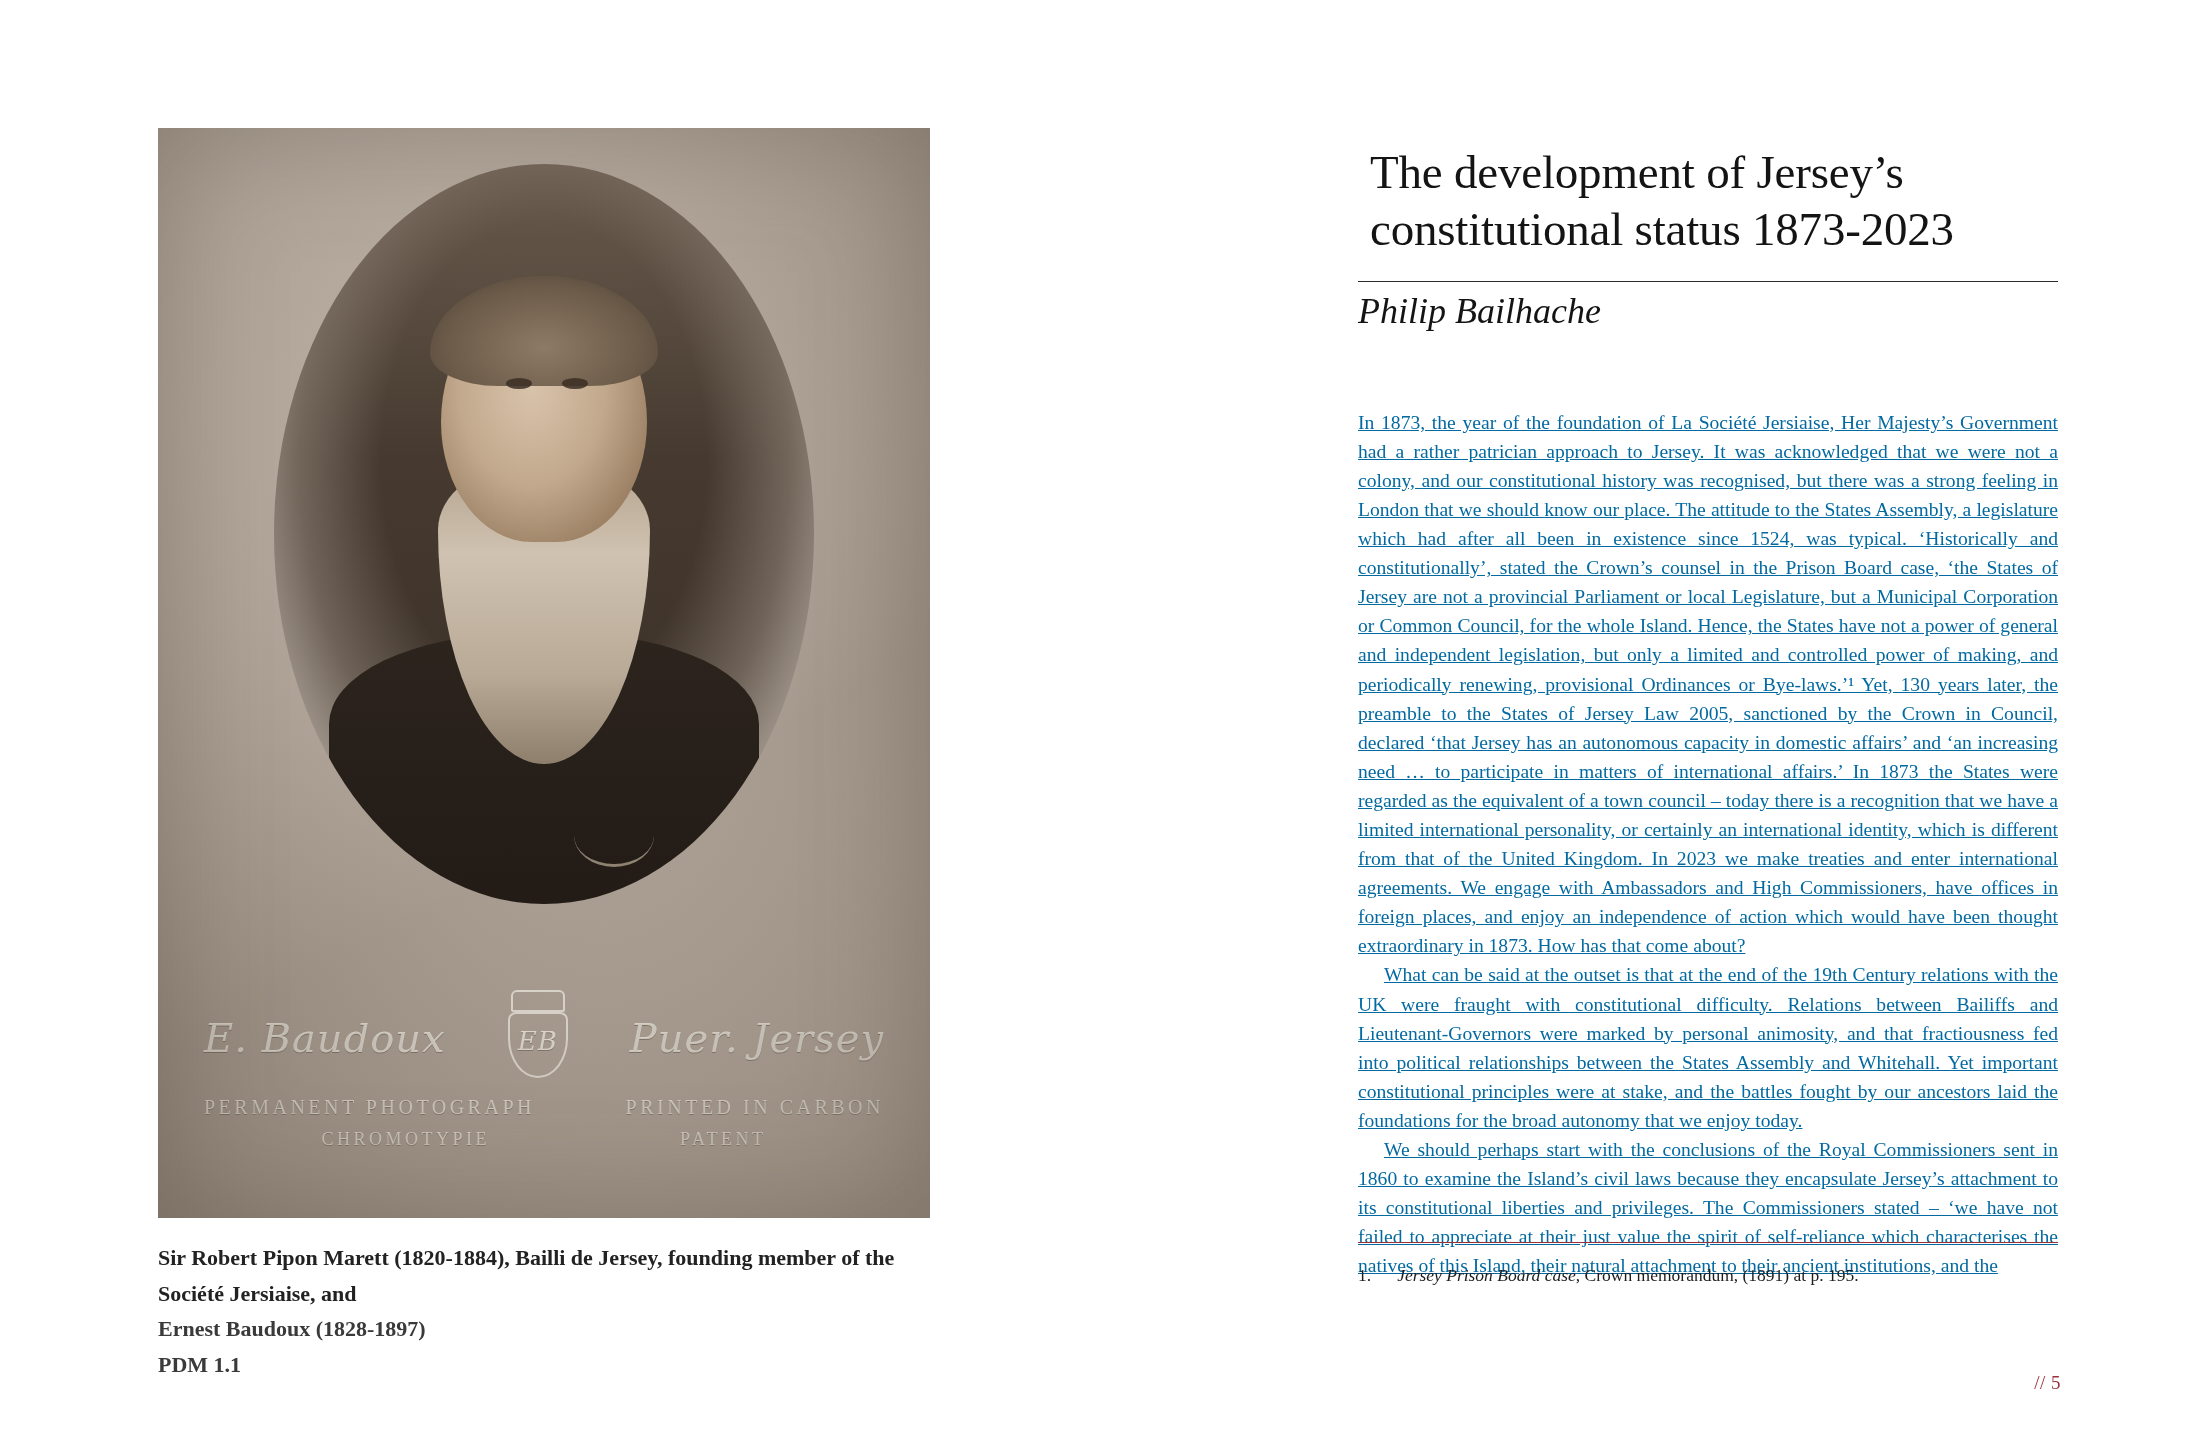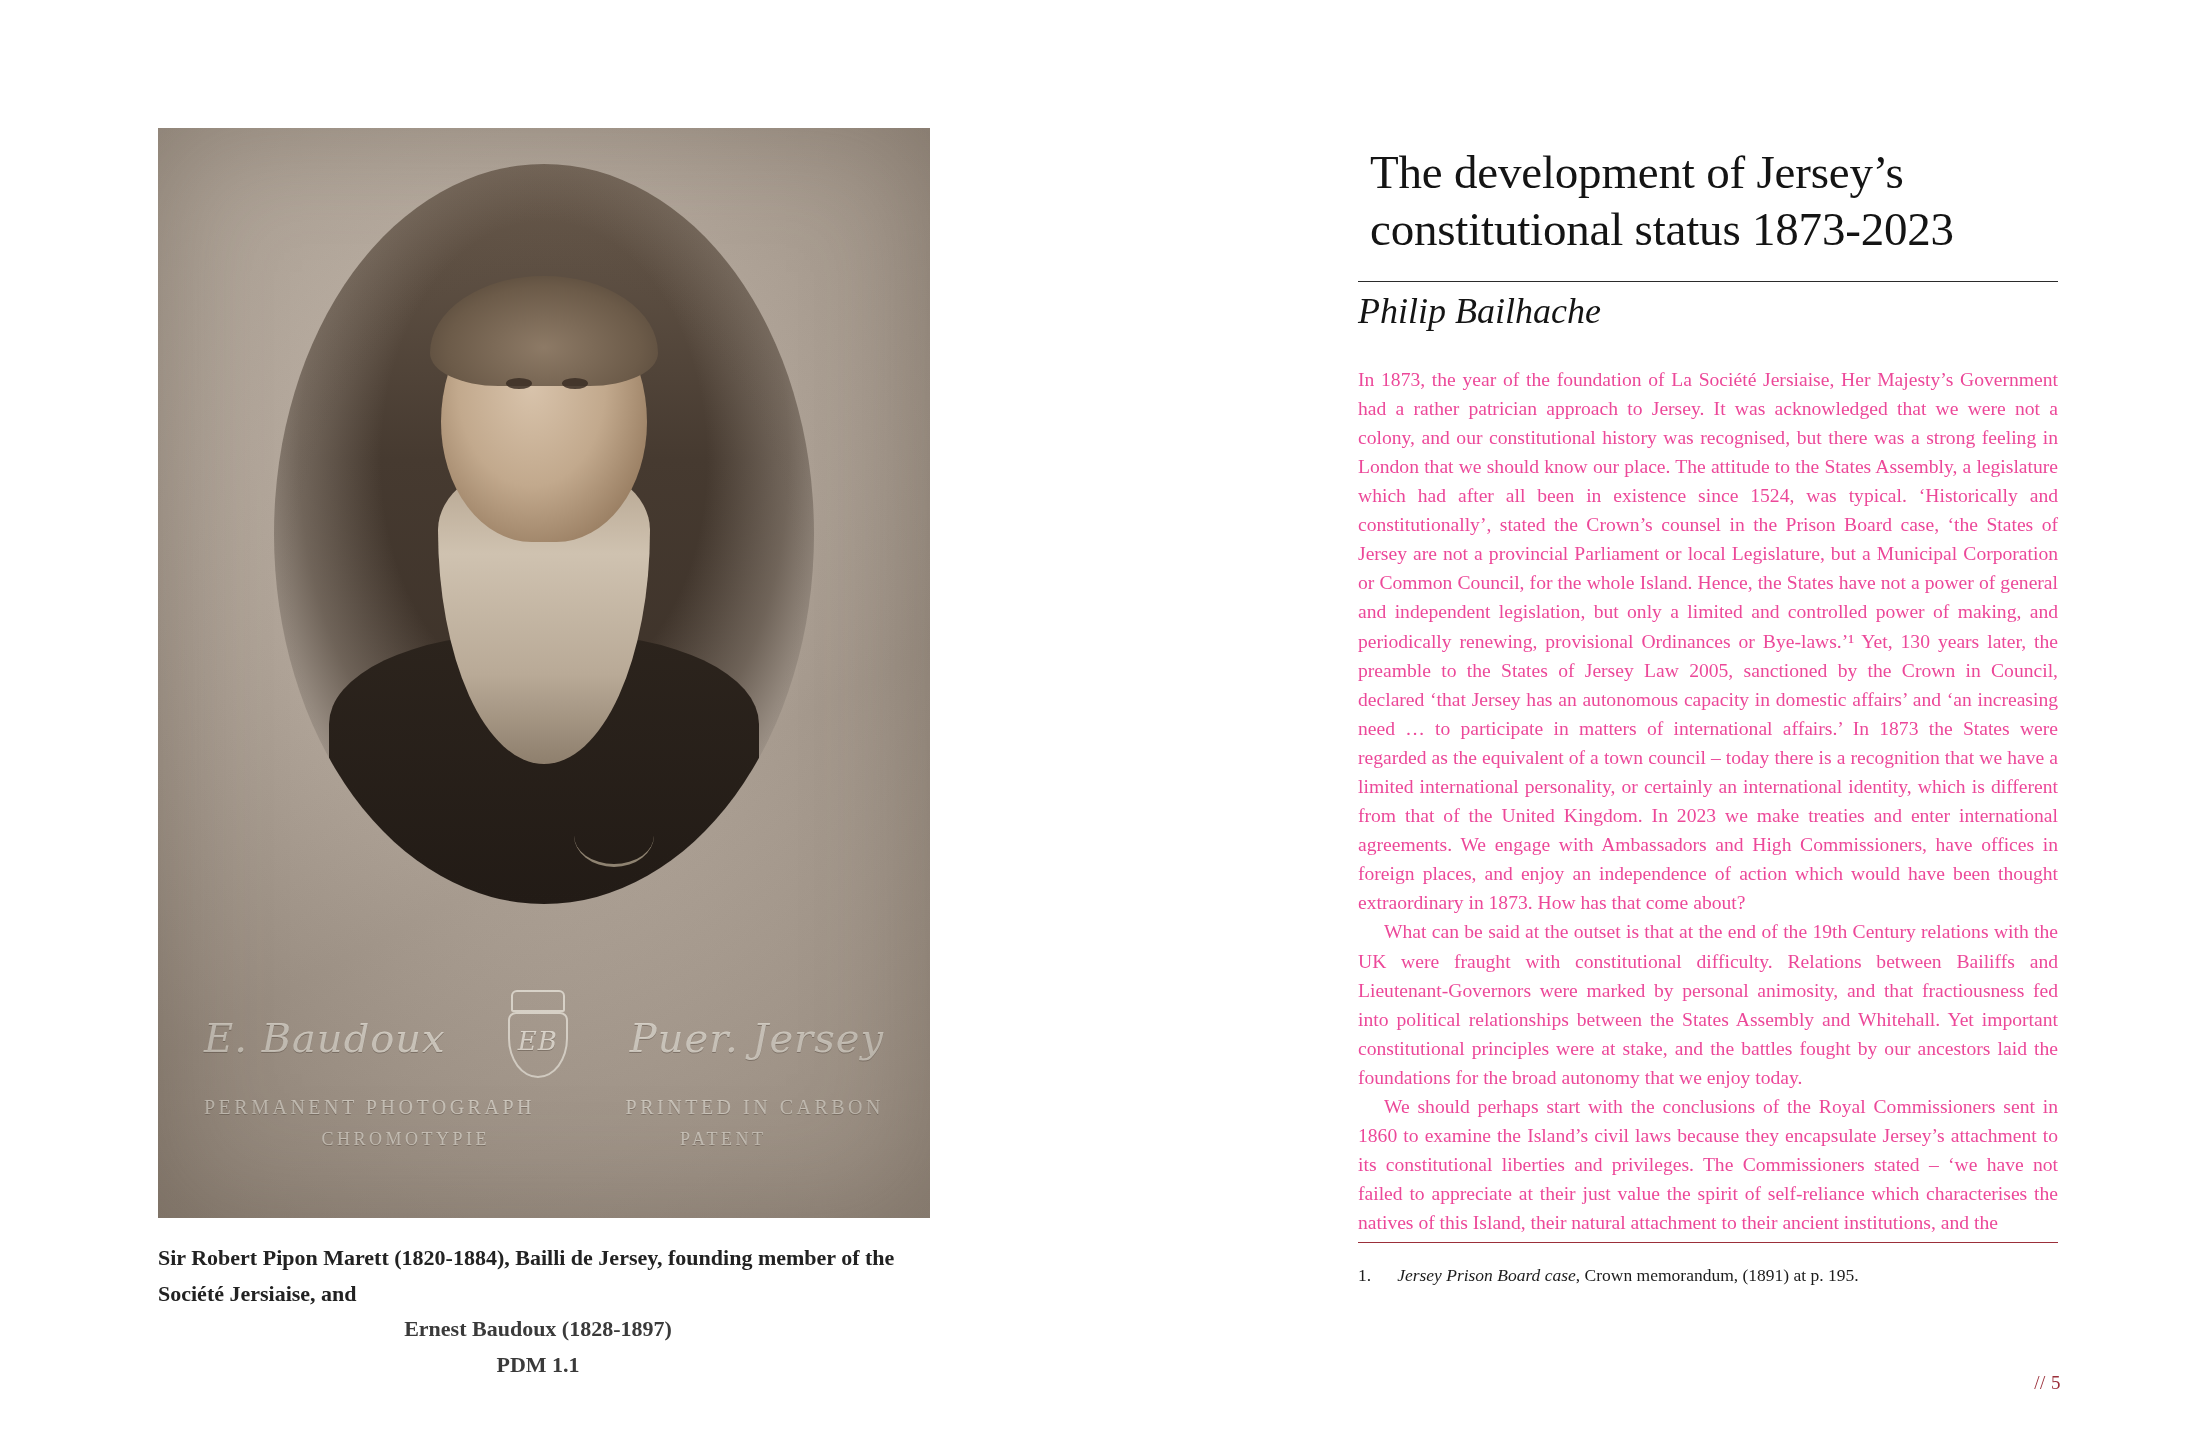--- a/index.html
+++ b/index.html
@@ -197,21 +197,21 @@
     position: absolute;
     left: 158px;
     top: 1240px;
     width: 760px;
     font-family: "Liberation Serif", serif;
     font-size: 22px;
     line-height: 1.62;
     color: #222;
     font-weight: bold;
   }
-  .caption .credit { color: #3a3a3a; text-align: center; }
+  .caption .credit { color: #3a3a3a; }
 
   
   .article {
     position: absolute;
     left: 1358px;
     top: 132px;
     width: 700px;
   }
   .title {
     font-family: "Liberation Serif", serif;
@@ -228,27 +228,28 @@
     width: 100%;
   }
   .byline {
     margin-top: 8px;
     font-family: "Liberation Serif", serif;
     font-style: italic;
     font-size: 36px;
     color: #141414;
   }
   .body {
-    margin-top: 33px;
+    margin-top: 76px;
     font-family: "Liberation Serif", serif;
     font-size: 19.6px;
     line-height: 1.485;
     text-align: justify;
-    color: #ec4899;
+    color: #0369a1;
     hyphens: auto;
+    text-decoration: underline;
   }
   .body p { margin: 0; }
   .body p + p { text-indent: 26px; }
 
   .foot-rule {
     position: absolute;
     left: 1358px;
     top: 1242px;
     width: 700px;
     border-top: 1.3px solid #9b2f3a;

